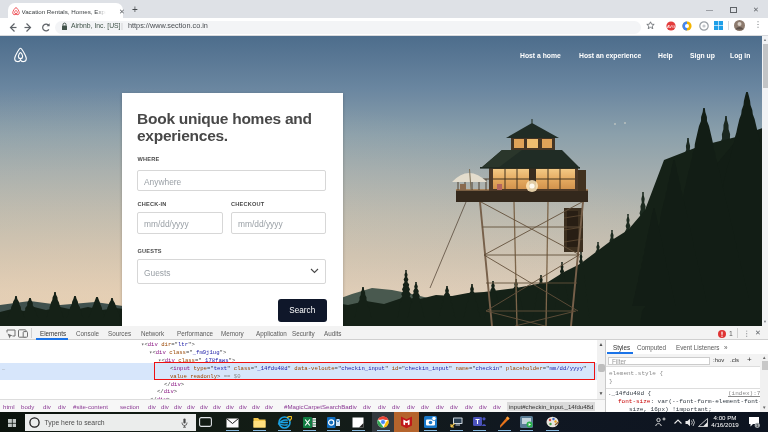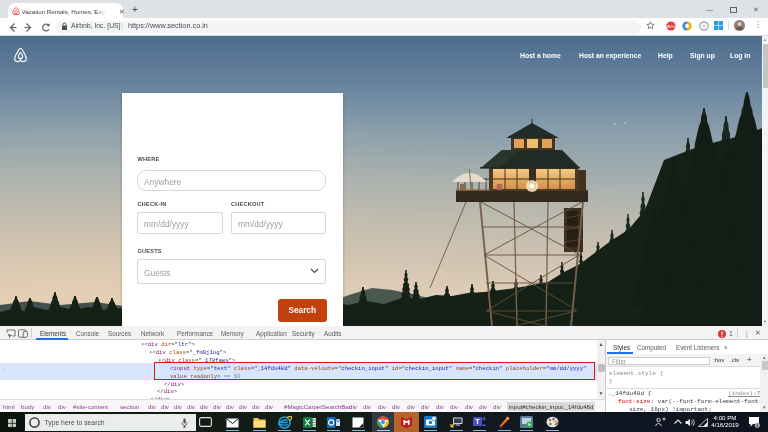--- a/index.html
+++ b/index.html
@@ -25,21 +25,21 @@
   #page { left:0; top:36px; width:768px; height:290px; overflow:hidden; }
   #navlinks { left:0; top:14px; width:762px; height:14px; color:#fff; font-size:6.8px; font-weight:700; }
   #navlinks span { position:absolute; top:2px; white-space:nowrap; }
   
   #card { left:121.5px; top:57px; width:221.5px; height:233px; background:#fff; box-shadow:0 1px 3px rgba(0,0,0,.25); }
   #card h1 { position:absolute; left:15.5px; top:17px; width:190px; font-size:15.5px; line-height:17px; color:#484848; letter-spacing:-0.25px; }
   .lbl { position:absolute; left:16px; font-size:5.6px; font-weight:700; color:#484848; letter-spacing:.2px; }
   .inp { position:absolute; background:#fff; border:1px solid #d7d7d7; border-radius:2px; font-size:8.4px; color:#9aa0a6; }
   .inp span { position:absolute; left:6px; top:6px; }
   #guestsel svg { position:absolute; right:6px; top:8px; }
-  #searchbtn { position:absolute; right:16px; top:205.5px; width:49.5px; height:23.5px; background:#c2410c; border-radius:3px; color:#fff; font-size:8.2px; font-weight:700; text-align:center; line-height:23.5px; }
+  #searchbtn { position:absolute; right:16px; top:205.5px; width:49.5px; height:23.5px; background:#0f172a; border-radius:3px; color:#fff; font-size:8.2px; font-weight:400; text-align:center; line-height:23.5px; }
   
   #pagesb { left:762px; top:0px; width:6px; height:290px; background:#f2f3f5; }
   #pagesb .thumb { position:absolute; left:0.5px; top:8px; width:5px; height:44px; background:#c2c4c6; }
   
   #devtools { left:0; top:326px; width:768px; height:86px; background:#fff; font-size:6.8px; color:#454545; }
   #dtoptabs { left:0; top:0; width:768px; height:14px; background:#f3f3f3; border-bottom:1px solid #d0d0d0; }
   .dttab { position:absolute; top:3.5px; color:#5a5a5a; font-size:6.3px; }
   .dttab.sel { color:#333; }
   #elemunderline { left:36px; top:12px; width:32px; height:2px; background:#1a73e8; }
   #stylesunderline { left:606px; top:26px; width:26px; height:2px; background:#1a73e8; }
@@ -281,22 +281,23 @@
   </svg>
   <div id="navlinks" class="abs">
     <span style="left:520px">Host a home</span>
     <span style="left:579px">Host an experience</span>
     <span style="left:658px">Help</span>
     <span style="left:690px">Sign up</span>
     <span style="left:730px">Log in</span>
   </div>
 
   <div id="card" class="abs">
+    <h1>Book unique homes and experiences.</h1>
     <div class="lbl" style="top:63px">WHERE</div>
-    <div class="inp" style="left:15.5px; top:76.5px; width:189px; height:21.5px;border-radius:9px;">
+    <div class="inp" style="left:15.5px; top:76.5px; width:189px; height:21.5px;">
         <span>Anywhere</span>
       </div>
     <div class="lbl" style="top:107.5px">CHECK-IN</div>
     <div class="lbl" style="left:109.5px; top:107.5px">CHECKOUT</div>
     <div class="inp" style="left:15.5px; top:119px; width:86px; height:21.5px;">
         <span>mm/dd/yyyy</span>
       </div>
     <div class="inp" style="left:109.5px; top:119px; width:95px; height:21.5px;">
         <span>mm/dd/yyyy</span>
       </div>

